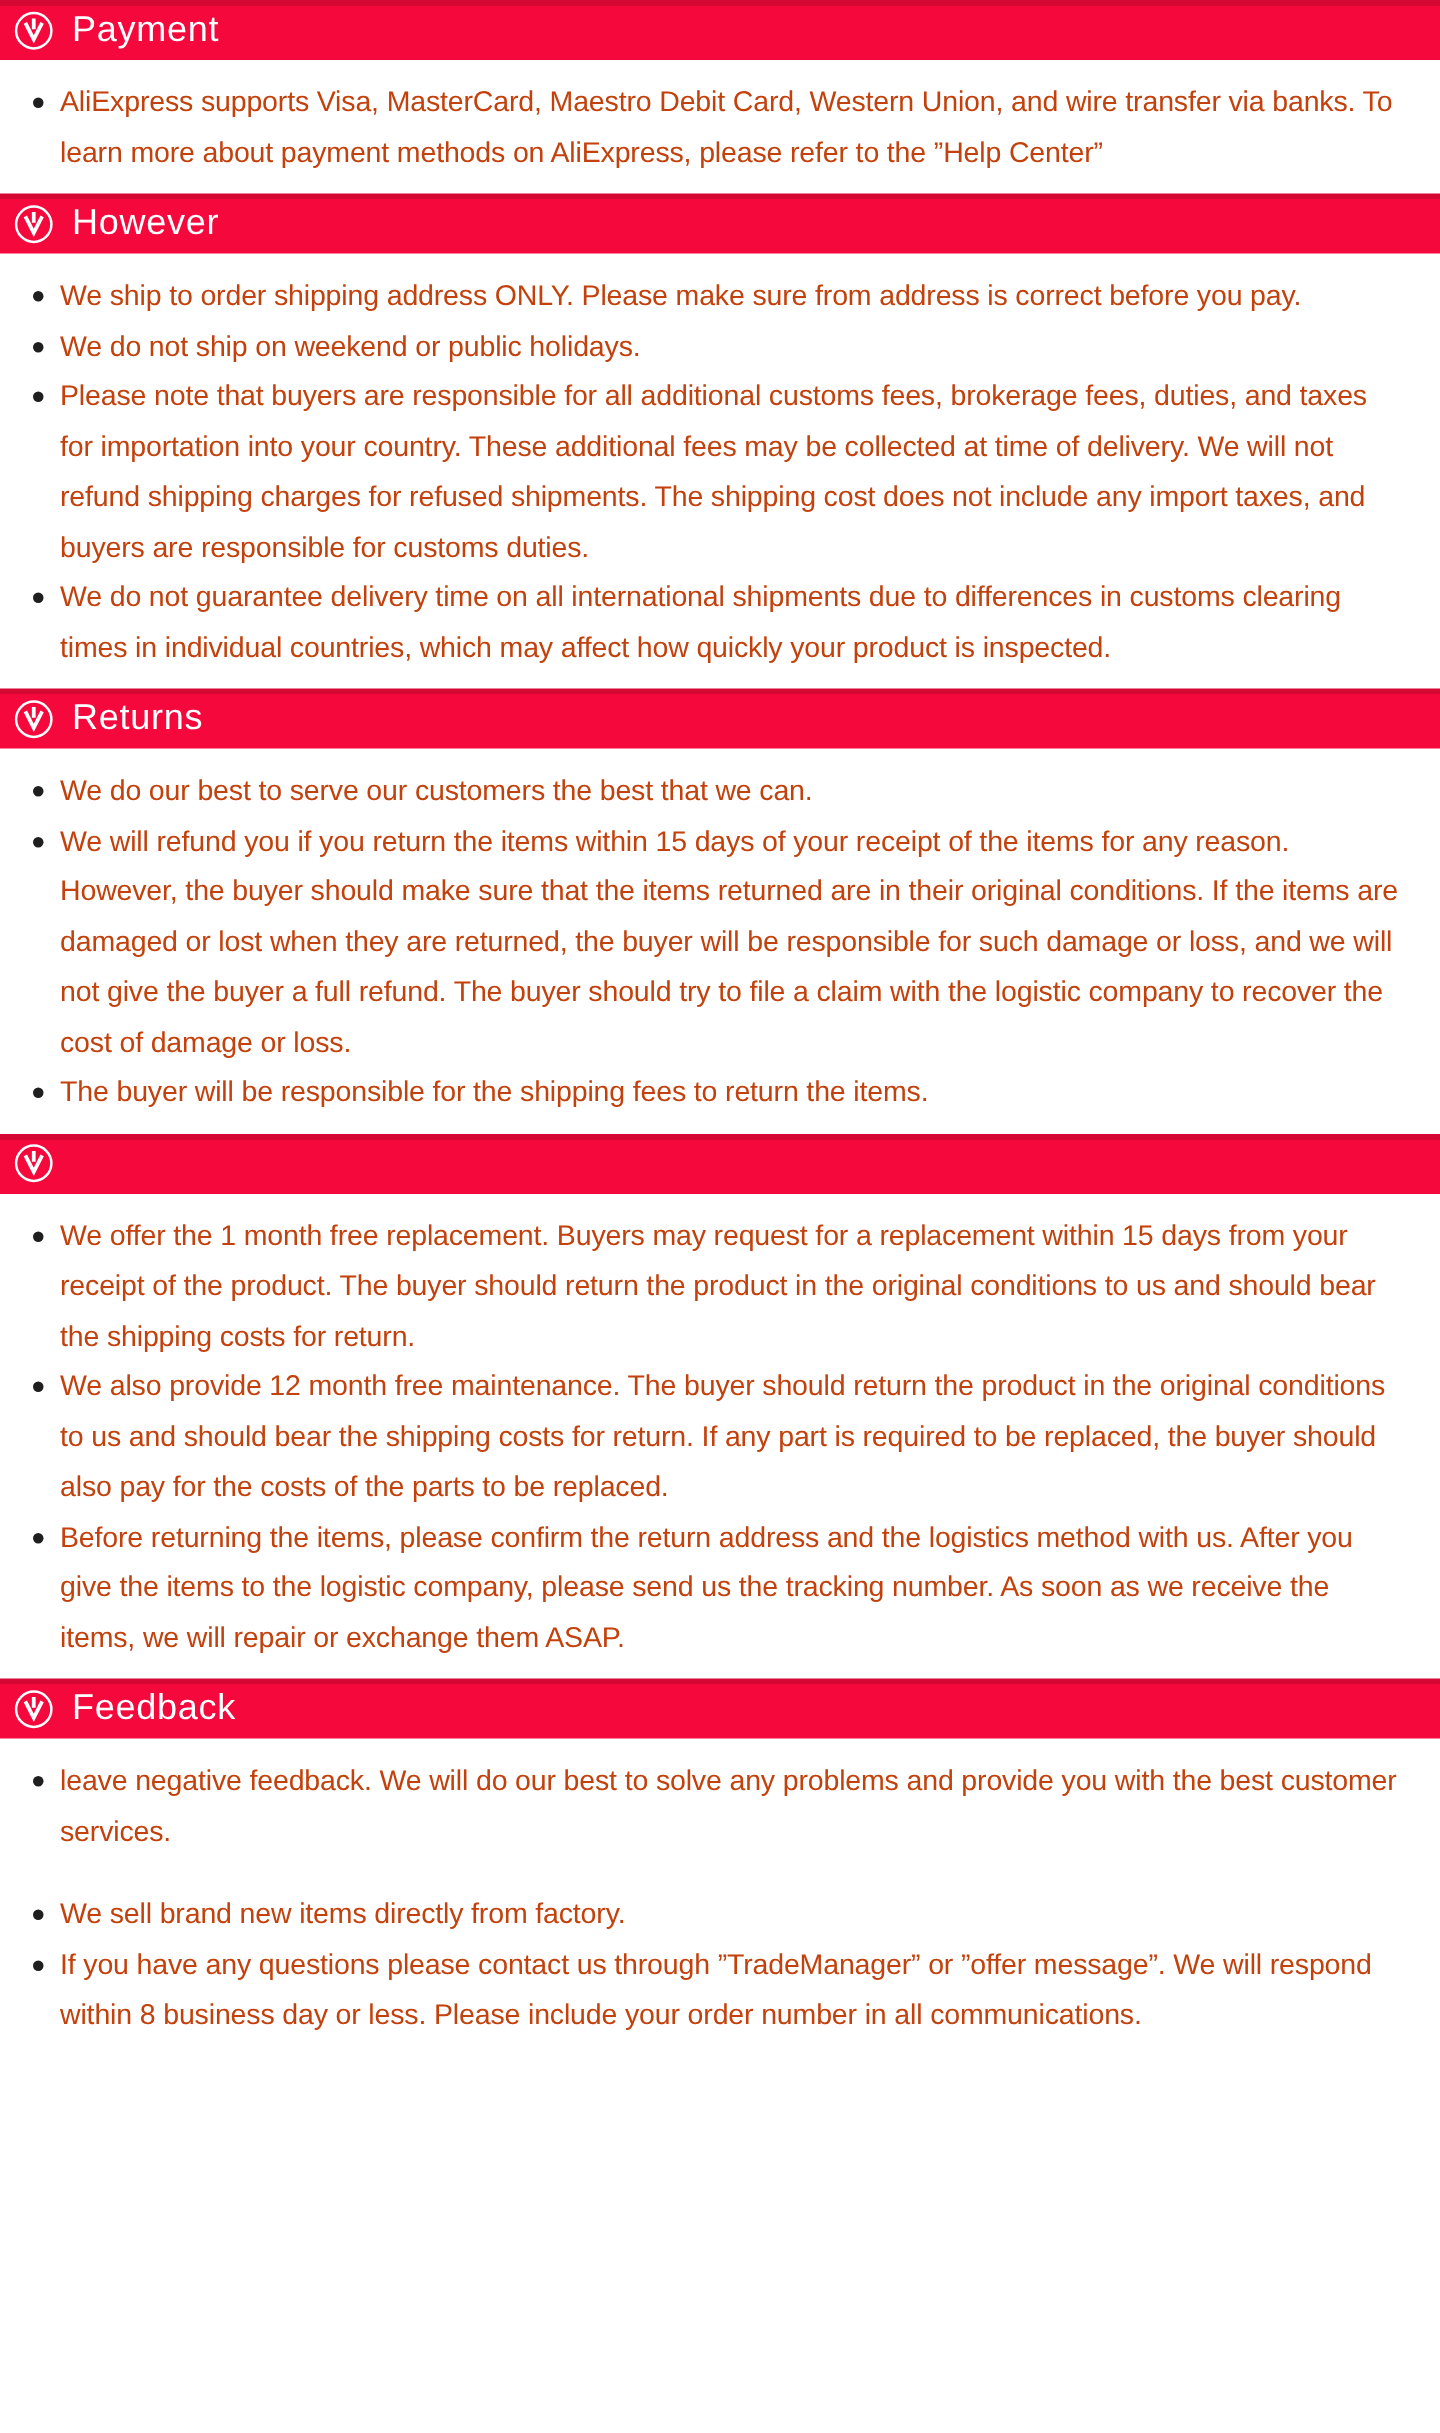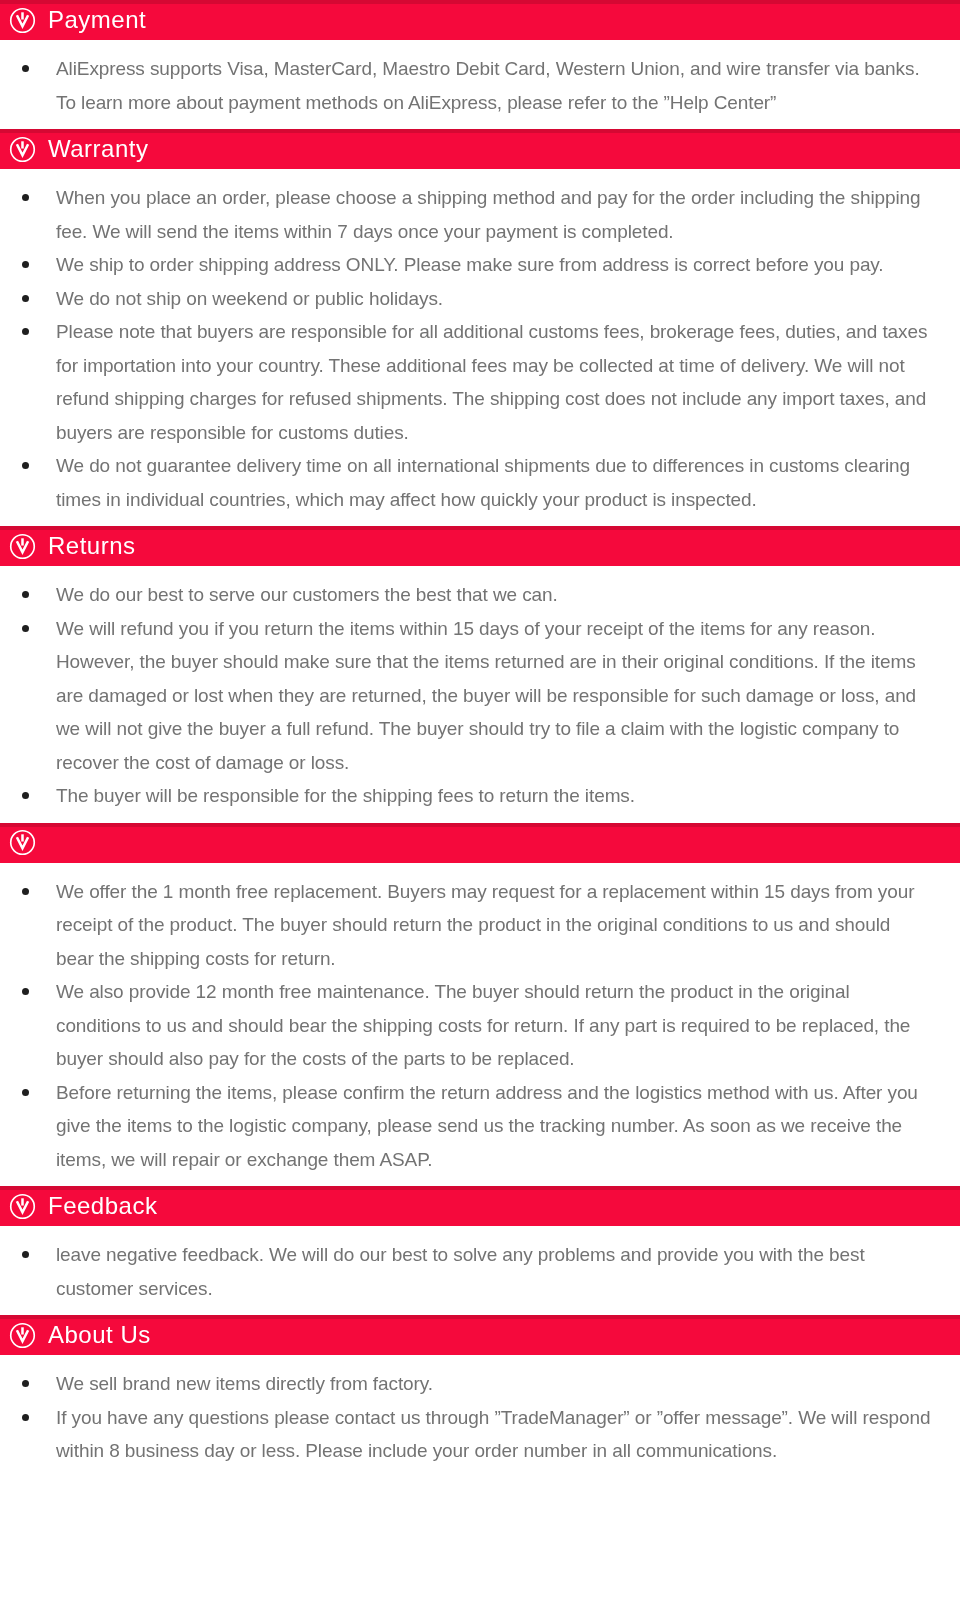--- a/index.html
+++ b/index.html
@@ -34,25 +34,24 @@
     font-weight: 400;
     letter-spacing: 0.5px;
     margin-left: 12px;
     white-space: nowrap;
   }
   .section-body {
     padding: 12px 28px 10px 22px;
   }
   .item {
     display: flex;
-    color: #737373;
+    color: #c2410c;
     font-size: 19px;
     line-height: 33.5px;
     letter-spacing: -0.1px;
-    gap: 16px;
   }
   .item .dot {
     width: 7px;
     height: 7px;
     border-radius: 50%;
     background: #1f1f1f;
     flex: none;
     margin: 13px 11px 0 0;
   }
   .item.no-bullet .dot {
@@ -88,27 +87,23 @@
 
   <div class="section">
     <div class="section-header">
       <span class="brand-icon">
         <svg viewBox="0 0 28 28" width="27" height="27" aria-hidden="true">
           <circle cx="14" cy="14" r="12.2" fill="none" stroke="#ffffff" stroke-width="1.7"></circle>
           <path d="M8.2 8.5 L14 20 L19.8 8.5" fill="none" stroke="#ffffff" stroke-width="2.6"></path>
           <path d="M14 5.5 L14 13" fill="none" stroke="#ffffff" stroke-width="2.6"></path>
         </svg>
       </span>
-      <span class="title">Warranty</span>
-    </div>
-    <div class="section-body">
-      <div class="item">
-        <span class="dot"></span>
-        <span class="text">When you place an order, please choose a shipping method and pay for the order including the shipping fee. We will send the items within 7 days once your payment is completed.</span>
-      </div>
+      <span class="title">However</span>
+    </div>
+    <div class="section-body">
       <div class="item">
         <span class="dot"></span>
         <span class="text">We ship to order shipping address ONLY. Please make sure from address is correct before you pay.</span>
       </div>
       <div class="item">
         <span class="dot"></span>
         <span class="text">We do not ship on weekend or public holidays.</span>
       </div>
       <div class="item">
         <span class="dot"></span>
@@ -187,30 +182,20 @@
     </div>
     <div class="section-body">
       <div class="item">
         <span class="dot"></span>
         <span class="text">leave negative feedback.  We will do our best to solve any problems and provide you with the best customer services.</span>
       </div>
     </div>
   </div>
 
   <div class="section">
-    <div class="section-header">
-      <span class="brand-icon">
-        <svg viewBox="0 0 28 28" width="27" height="27" aria-hidden="true">
-          <circle cx="14" cy="14" r="12.2" fill="none" stroke="#ffffff" stroke-width="1.7"></circle>
-          <path d="M8.2 8.5 L14 20 L19.8 8.5" fill="none" stroke="#ffffff" stroke-width="2.6"></path>
-          <path d="M14 5.5 L14 13" fill="none" stroke="#ffffff" stroke-width="2.6"></path>
-        </svg>
-      </span>
-      <span class="title">About Us</span>
-    </div>
     <div class="section-body">
       <div class="item">
         <span class="dot"></span>
         <span class="text">We sell brand new items directly from factory.</span>
       </div>
       <div class="item">
         <span class="dot"></span>
         <span class="text">If you have any questions please contact us through ”TradeManager” or ”offer message”.  We will respond within 8 business day or less.  Please include your order number in all communications.</span>
       </div>
     </div>

